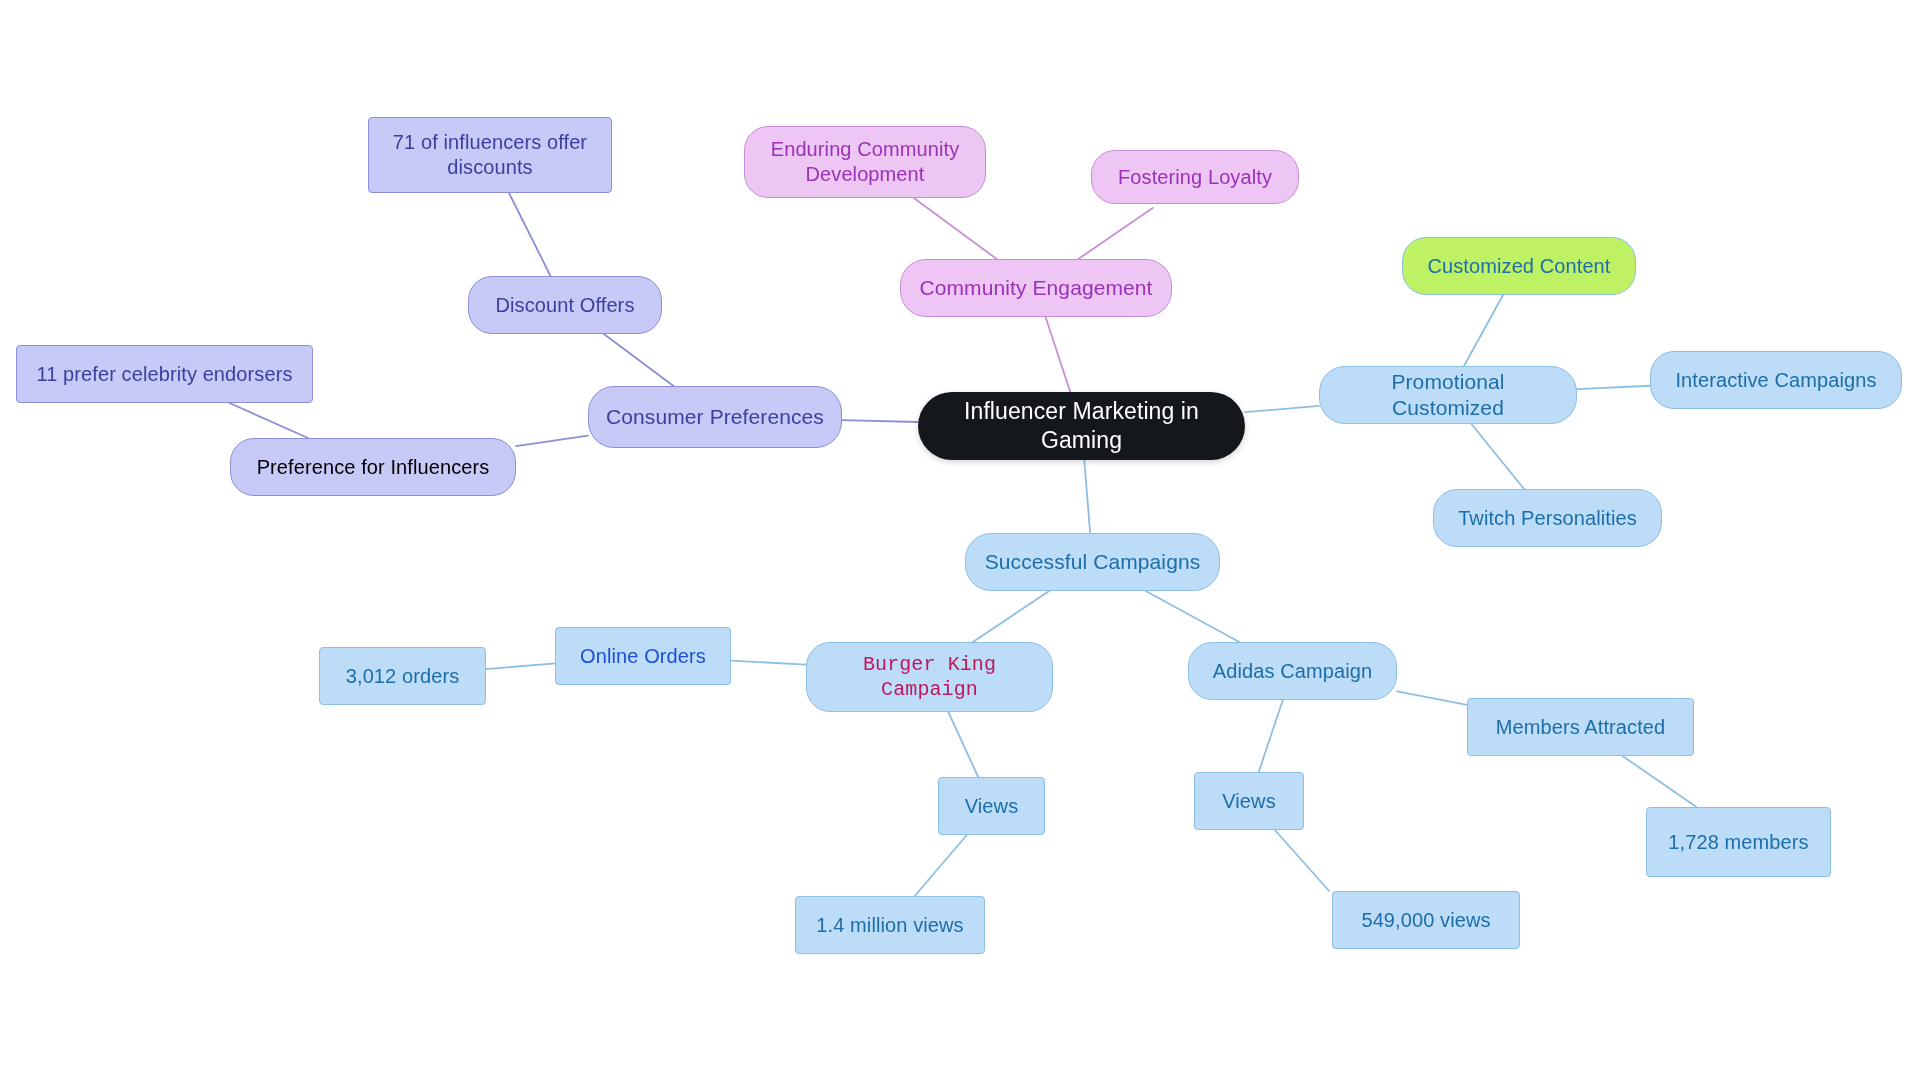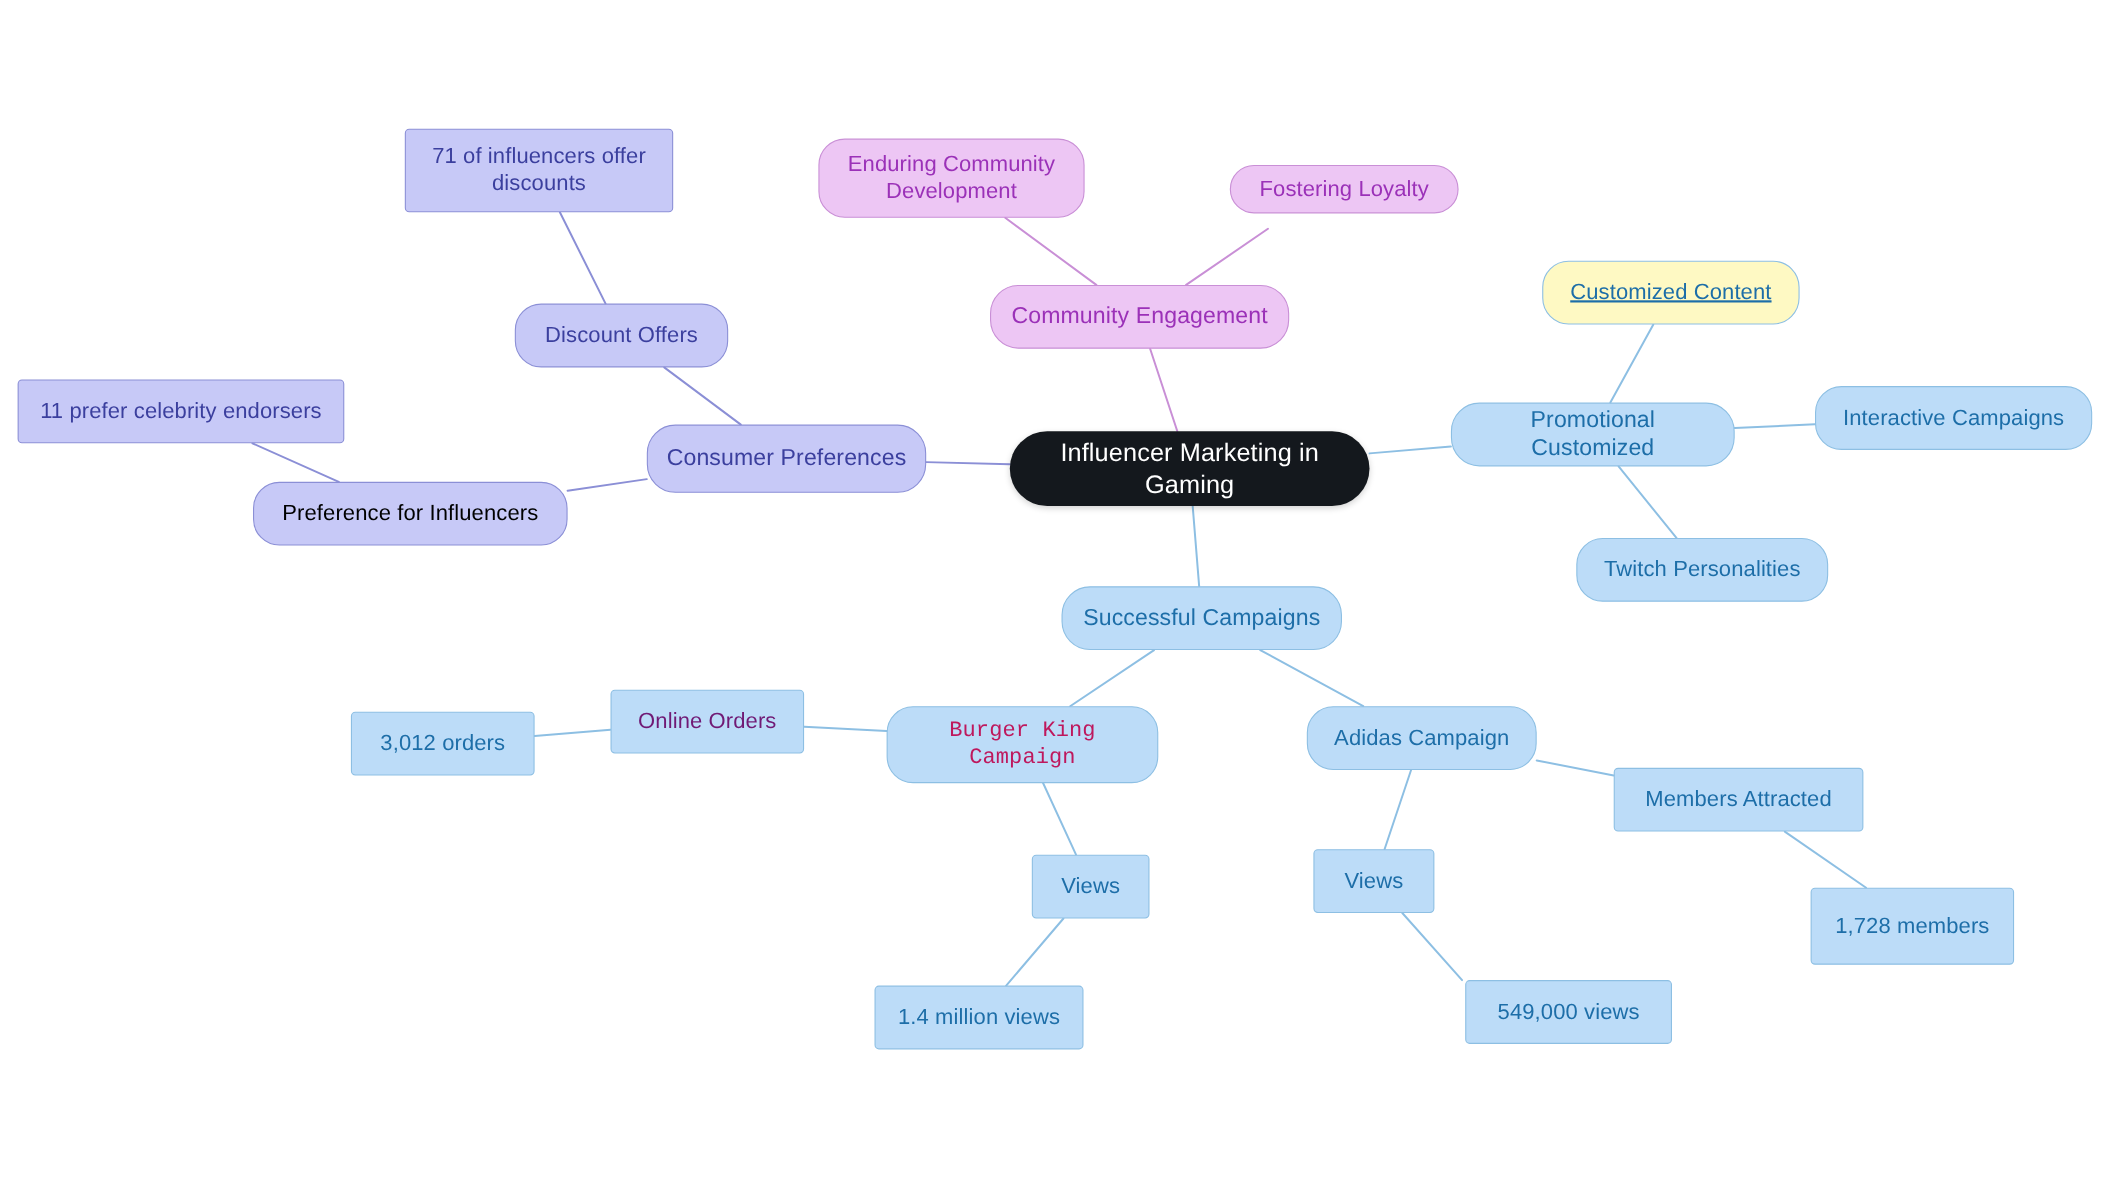--- a/index.html
+++ b/index.html
@@ -84,28 +84,28 @@
       <div class="node root" style="left: 918px; top: 392px; width: 327px; height: 68px; background: rgb(20, 24, 29); border-color: rgb(20, 24, 29); color: rgb(255, 255, 255);">Influencer Marketing in Gaming</div>
       <div class="node lvl1" style="left: 588px; top: 386px; width: 254px; height: 62px; background: rgb(199, 201, 247); border-color: rgb(139, 143, 214); color: rgb(59, 63, 158);">Consumer Preferences</div>
       <div class="node lvl2" style="left: 468px; top: 276px; width: 194px; height: 58px; background: rgb(199, 201, 247); border-color: rgb(139, 143, 214); color: rgb(59, 63, 158);">Discount Offers</div>
       <div class="node lvl3" style="left: 368px; top: 117px; width: 244px; height: 76px; background: rgb(199, 201, 247); border-color: rgb(139, 143, 214); color: rgb(59, 63, 158);">71 of influencers offer
 discounts</div>
       <div class="node lvl2" style="left: 230px; top: 438px; width: 286px; height: 58px; background: rgb(199, 201, 247); border-color: rgb(139, 143, 214); color: #000000;">Preference for Influencers</div>
       <div class="node lvl3" style="left: 16px; top: 345px; width: 297px; height: 58px; background: rgb(199, 201, 247); border-color: rgb(139, 143, 214); color: rgb(59, 63, 158);">11 prefer celebrity endorsers</div>
       <div class="node lvl1" style="left: 900px; top: 259px; width: 272px; height: 58px; background: rgb(237, 198, 244); border-color: rgb(201, 143, 214); color: rgb(155, 49, 184);">Community Engagement</div>
       <div class="node lvl2" style="left: 744px; top: 126px; width: 242px; height: 72px; background: rgb(237, 198, 244); border-color: rgb(201, 143, 214); color: rgb(155, 49, 184);">Enduring Community
 Development</div>
-      <div class="node lvl2" style="left: 1118px; top: 150px; width: 208px; height: 44px; background: rgb(237, 198, 244); border-color: rgb(201, 143, 214); color: rgb(155, 49, 184);">Fostering Loyalty</div>
+      <div class="node lvl2" style="left: 1091px; top: 150px; width: 208px; height: 54px; background: rgb(237, 198, 244); border-color: rgb(201, 143, 214); color: rgb(155, 49, 184);">Fostering Loyalty</div>
       <div class="node lvl1" style="left: 1319px; top: 366px; width: 258px; height: 58px; background: rgb(188, 220, 248); border-color: rgb(141, 191, 227); color: rgb(29, 110, 168);">Promotional Customized</div>
-      <div class="node lvl2" style="left: 1402px; top: 237px; width: 234px; height: 58px; background: #fef9c3; border-color: rgb(141, 191, 227); color: rgb(29, 110, 168); text-decoration: underline;">Customized Content</div>
+      <div class="node lvl2" style="left: 1402px; top: 237px; width: 234px; height: 58px; background: #bef264; border-color: rgb(141, 191, 227); color: rgb(29, 110, 168);">Customized Content</div>
       <div class="node lvl2" style="left: 1650px; top: 351px; width: 252px; height: 58px; background: rgb(188, 220, 248); border-color: rgb(141, 191, 227); color: rgb(29, 110, 168);">Interactive Campaigns</div>
       <div class="node lvl2" style="left: 1433px; top: 489px; width: 229px; height: 58px; background: rgb(188, 220, 248); border-color: rgb(141, 191, 227); color: rgb(29, 110, 168); text-align: right;">Twitch Personalities</div>
       <div class="node lvl1" style="left: 965px; top: 533px; width: 255px; height: 58px; background: rgb(188, 220, 248); border-color: rgb(141, 191, 227); color: rgb(29, 110, 168);">Successful Campaigns</div>
       <div class="node lvl2" style="left: 806px; top: 642px; width: 247px; height: 70px; background: rgb(188, 220, 248); border-color: rgb(141, 191, 227); color: #be185d; font-family: Liberation Mono, monospace;">Burger King Campaign</div>
-      <div class="node lvl3" style="left: 555px; top: 627px; width: 176px; height: 58px; background: rgb(188, 220, 248); border-color: rgb(141, 191, 227); color: #701a75;">Online Orders</div>
+      <div class="node lvl3" style="left: 555px; top: 627px; width: 176px; height: 58px; background: rgb(188, 220, 248); border-color: rgb(141, 191, 227); color: #1d4ed8;">Online Orders</div>
       <div class="node lvl3" style="left: 319px; top: 647px; width: 167px; height: 58px; background: rgb(188, 220, 248); border-color: rgb(141, 191, 227); color: rgb(29, 110, 168);">3,012 orders</div>
       <div class="node lvl3" style="left: 938px; top: 777px; width: 107px; height: 58px; background: rgb(188, 220, 248); border-color: rgb(141, 191, 227); color: rgb(29, 110, 168);">Views</div>
       <div class="node lvl3" style="left: 795px; top: 896px; width: 190px; height: 58px; background: rgb(188, 220, 248); border-color: rgb(141, 191, 227); color: rgb(29, 110, 168);">1.4 million views</div>
       <div class="node lvl2" style="left: 1188px; top: 642px; width: 209px; height: 58px; background: rgb(188, 220, 248); border-color: rgb(141, 191, 227); color: rgb(29, 110, 168);">Adidas Campaign</div>
       <div class="node lvl3" style="left: 1467px; top: 698px; width: 227px; height: 58px; background: rgb(188, 220, 248); border-color: rgb(141, 191, 227); color: rgb(29, 110, 168);">Members Attracted</div>
       <div class="node lvl3" style="left: 1646px; top: 807px; width: 185px; height: 70px; background: rgb(188, 220, 248); border-color: rgb(141, 191, 227); color: rgb(29, 110, 168);">1,728 members</div>
       <div class="node lvl3" style="left: 1194px; top: 772px; width: 110px; height: 58px; background: rgb(188, 220, 248); border-color: rgb(141, 191, 227); color: rgb(29, 110, 168);">Views</div>
       <div class="node lvl3" style="left: 1332px; top: 891px; width: 188px; height: 58px; background: rgb(188, 220, 248); border-color: rgb(141, 191, 227); color: rgb(29, 110, 168);">549,000 views</div>
     </div>
 </div>

